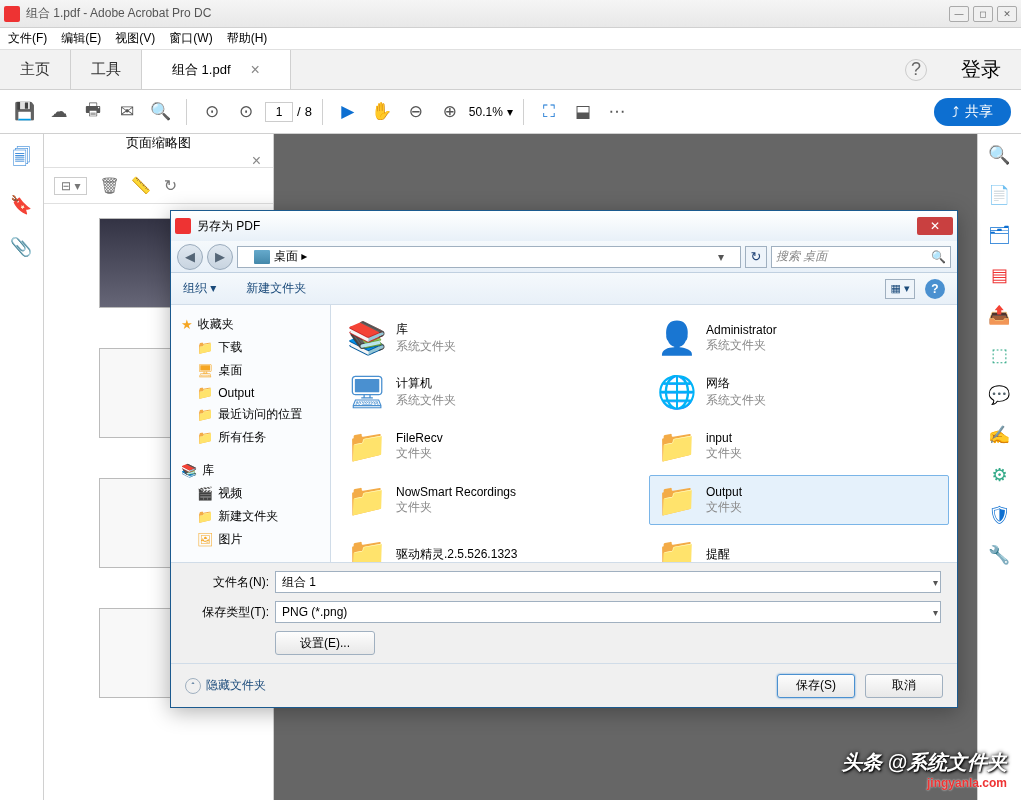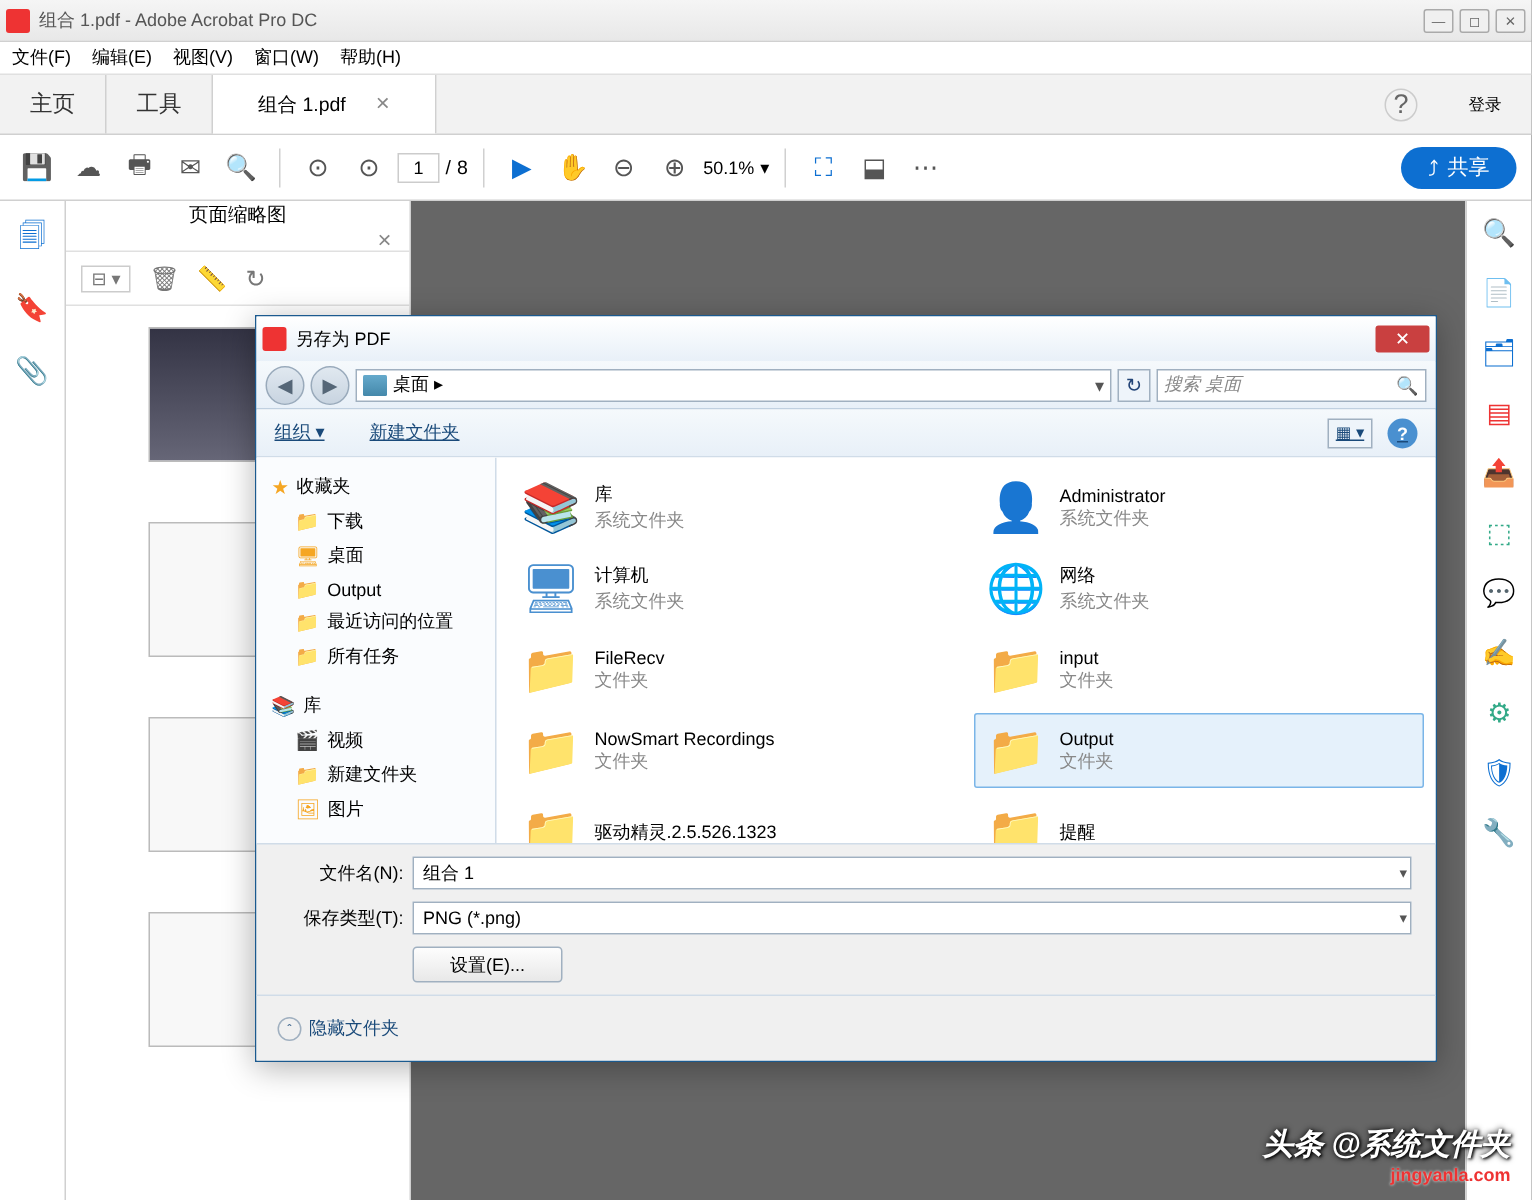--- a/index.html
+++ b/index.html
@@ -16,21 +16,21 @@
 .menubar { height: 22px; display: flex; align-items: center; padding: 0 8px; font-size: 12px; background: #fff; border-bottom: 1px solid #e0e0e0; }
 .menubar span { margin-right: 14px; cursor: default; }
 
 
 .tabbar { height: 40px; background: #f2f2f2; border-bottom: 1px solid #d0d0d0; display: flex; align-items: stretch; }
 .tab-home, .tab-tool { padding: 0 20px; display: flex; align-items: center; font-size: 15px; color: #333; border-right: 1px solid #d0d0d0; }
 .tab-doc { padding: 0 30px; display: flex; align-items: center; font-size: 13px; background: #fff; border-right: 1px solid #d0d0d0; position: relative; }
 .tab-doc .close-x { margin-left: 20px; color: #888; font-size: 16px; }
 .tab-spacer { flex: 1; }
 .tab-help { width: 34px; display: flex; align-items: center; justify-content: center; font-size: 18px; color: #666; border: 1px solid #ccc; border-radius: 50%; height: 22px; width: 22px; margin: auto 14px; }
-.tab-login { padding: 0 20px; display: flex; align-items: center; font-size: 11px; }
+.tab-login { padding: 0 20px; display: flex; align-items: center; font-size: 20px; }
 
 
 .toolbar { height: 44px; border-bottom: 1px solid #d0d0d0; display: flex; align-items: center; padding: 0 10px; gap: 4px; }
 .tool-icon { width: 30px; height: 30px; display: flex; align-items: center; justify-content: center; font-size: 17px; color: #555; border-radius: 3px; }
 .tool-sep { width: 1px; height: 26px; background: #d0d0d0; margin: 0 6px; }
 .page-num { font-size: 13px; display: flex; align-items: center; gap: 4px; }
 .page-num input { width: 28px; text-align: center; border: 1px solid #ccc; height: 20px; font-size: 12px; }
 .zoom-sel { font-size: 12px; display: flex; align-items: center; gap: 4px; }
 .share-btn { background: #0d6fd1; color: #fff; border-radius: 16px; padding: 5px 18px; font-size: 14px; display: flex; align-items: center; gap: 6px; margin-left: auto; }
 
@@ -52,26 +52,26 @@
 .right-rail { width: 44px; background: #fff; border-left: 1px solid #d0d0d0; display: flex; flex-direction: column; align-items: center; padding-top: 10px; gap: 18px; }
 .right-rail .rail-icon { font-size: 18px; }
 
 
 .dialog { position: absolute; left: 170px; top: 210px; width: 788px; height: 498px; background: #fff; border: 1px solid #1b5a8f; box-shadow: 0 4px 20px rgba(0,0,0,0.3); display: flex; flex-direction: column; }
 .dlg-title { height: 24px; background: linear-gradient(#fff, #e8f0f8); display: flex; align-items: center; padding: 15px 4px; font-size: 12px; }
 .dlg-title .dlg-icon { width: 16px; height: 16px; background: #e33; border-radius: 2px; margin-right: 6px; }
 .dlg-title .dlg-close { margin-left: auto; width: 36px; height: 18px; background: #c94040; color: #fff; display: flex; align-items: center; justify-content: center; font-size: 12px; border-radius: 2px; }
 .dlg-nav { height: 32px; background: linear-gradient(#f5f9fc, #e8f0f8); display: flex; align-items: center; padding: 0 6px; gap: 4px; border-bottom: 1px solid #c0d0e0; }
 .nav-arrow { width: 26px; height: 26px; border-radius: 50%; background: linear-gradient(#e0e8f0,#c8d4e0); border: 1px solid #9ab; display: flex; align-items: center; justify-content: center; color: #567; font-size: 13px; }
-.breadcrumb { flex: 1; height: 22px; border: 1px solid #a0b0c0; background: #fff; display: flex; align-items: center; padding: 0 4px; font-size: 12px; }
+.breadcrumb { flex: 1; height: 22px; border: 1px solid #a0b0c0; background: #fff; display: flex; align-items: center; padding: 0 16px; font-size: 12px; }
 .breadcrumb .bc-icon { display: inline-block; width: 16px; height: 14px; background: linear-gradient(#6ac, #48a); border-radius: 1px; margin-right: 4px; }
 .refresh-btn { width: 22px; height: 22px; border: 1px solid #a0b0c0; background: #eef4fa; display: flex; align-items: center; justify-content: center; color: #247; font-size: 13px; }
 .search-box { width: 180px; height: 22px; border: 1px solid #a0b0c0; background: #fff; display: flex; align-items: center; padding: 0 4px; font-size: 12px; color: #888; font-style: italic; }
 .search-box .mag { margin-left: auto; font-style: normal; }
-.dlg-toolbar { height: 32px; background: linear-gradient(#f5f9fc,#e8f0f8); display: flex; align-items: center; padding: 0 12px; font-size: 12px; color: #1a4a7a; border-bottom: 1px solid #d0dce8; text-decoration: underline; }
+.dlg-toolbar { height: 32px; background: linear-gradient(#f5f9fc,#e8f0f8); display: flex; align-items: center; padding: 0 12px; font-size: 12px; color: #1a4a7a; border-bottom: 1px solid #d0dce8; }
 .dlg-toolbar .tb-item { margin-right: 30px; display: flex; align-items: center; }
 .dlg-toolbar .tb-right { margin-left: auto; display: flex; align-items: center; gap: 10px; }
 .view-btn { width: 30px; height: 20px; border: 1px solid #a0b0c0; background: #eef4fa; display: flex; align-items: center; justify-content: center; font-size: 11px; }
 .help-q { width: 20px; height: 20px; border-radius: 50%; background: #4a90d0; color: #fff; display: flex; align-items: center; justify-content: center; font-size: 12px; font-weight: bold; }
 
 .dlg-body { flex: 1; display: flex; background: #fff; overflow: hidden; }
 .dlg-tree { width: 160px; border-right: 1px solid #d0dce8; background: #fafcfe; padding: 8px 6px; font-size: 12px; overflow: hidden; }
 .tree-node { padding: 3px 4px; display: flex; align-items: center; gap: 5px; cursor: default; }
 .tree-node .star { color: #f5a623; font-size: 13px; }
 .tree-node .fld { color: #f5a623; font-size: 13px; }
@@ -379,19 +379,23 @@
         <span class="dd">▾</span>
       </div>
     </div>
     <button class="settings-btn">设置(E)...</button>
   </div>
   <div class="dlg-footer">
     <div class="hide-folders">
       <span class="chev">ˆ</span>
       <span>隐藏文件夹</span>
     </div>
+    <div class="dlg-buttons">
+      <button class="dlg-btn primary">保存(S)</button>
+      <button class="dlg-btn">取消</button>
+    </div>
   </div>
 </div>
 
 <div class="watermark">
   <div class="wm1">头条 @系统文件夹</div>
   <div class="wm2">jingyanla.com</div>
 </div>
 
 </body></html>

